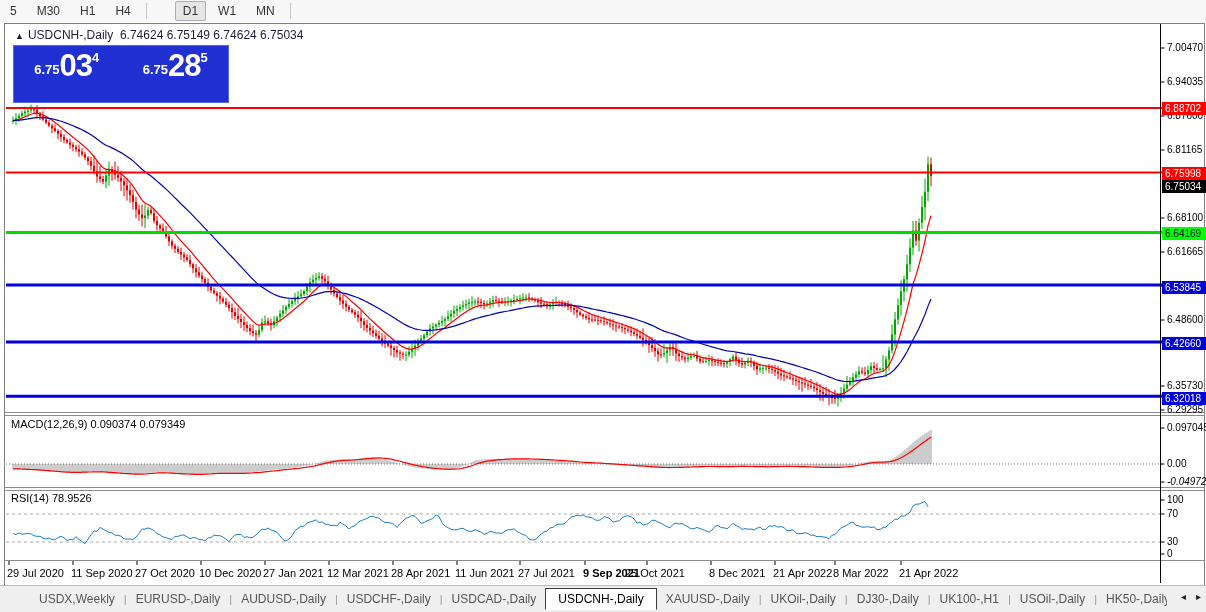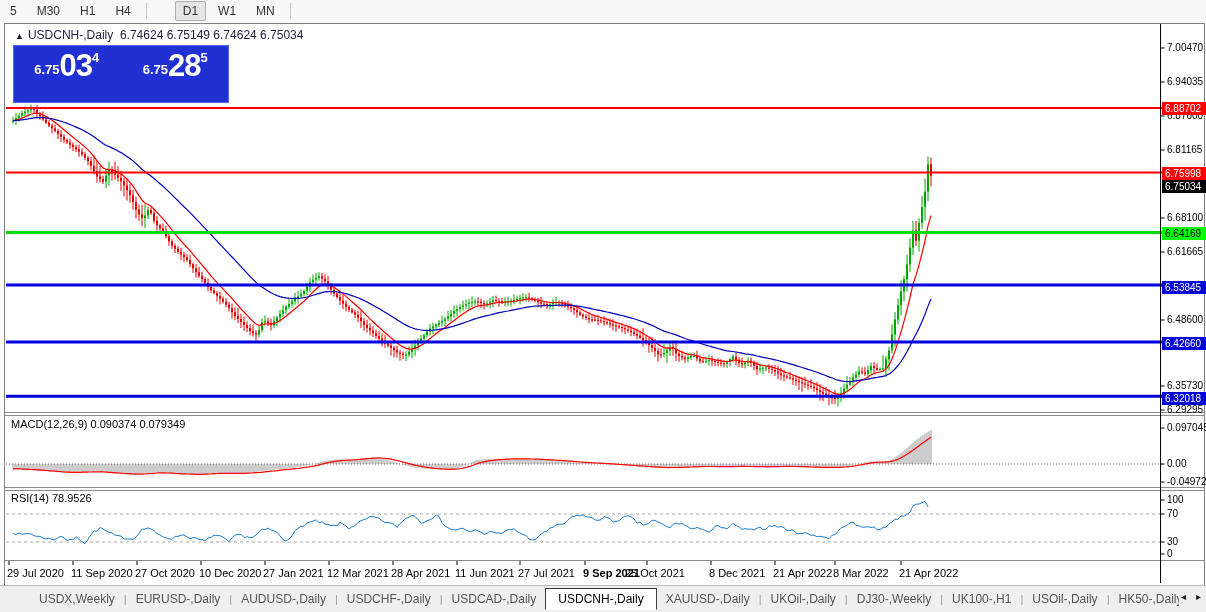--- a/index.html
+++ b/index.html
@@ -1221,21 +1221,21 @@
         <div class="tick-label" style="top: 86px;">6.87600</div>
         <div class="tick-label" style="top: 120px;">6.81165</div>
         <div class="tick-label" style="top: 188px;">6.68100</div>
         <div class="tick-label" style="top: 222px;">6.61665</div>
         <div class="tick-label" style="top: 256px;">6.55230</div>
         <div class="tick-label" style="top: 290px;">6.48600</div>
         <div class="tick-label" style="top: 356px;">6.35730</div>
         <div class="tick-label" style="top: 380px;">6.29295</div>
         <div class="tick-label" style="top: 398px;">0.097045</div>
         <div class="tick-label" style="top: 434px;">0.00</div>
-        <div class="tick-label" style="top: 452px;">-0.04972</div>
+        <div class="tick-label" style="top: 452px; font-style: italic;">-0.04972</div>
         <div class="tick-label" style="top: 470px;">100</div>
         <div class="tick-label" style="top: 484px;">70</div>
         <div class="tick-label" style="top: 512px;">30</div>
         <div class="tick-label" style="top: 524px;">0</div>
         <div class="level-label" style="top: 78px; background: rgb(255, 0, 0); color: rgb(255, 255, 255);">6.88702</div>
         <div class="level-label" style="top: 143px; background: rgb(255, 0, 0); color: rgb(255, 255, 255);">6.75998</div>
         <div class="level-label" style="top: 156px; background: rgb(0, 0, 0); color: rgb(255, 255, 255);">6.75034</div>
         <div class="level-label" style="top: 203px; background: rgb(0, 255, 0); color: rgb(0, 0, 0);">6.64169</div>
         <div class="level-label" style="top: 257px; background: rgb(0, 0, 216); color: rgb(255, 255, 255);">6.53845</div>
         <div class="level-label" style="top: 313px; background: rgb(0, 0, 216); color: rgb(255, 255, 255);">6.42660</div>
@@ -1268,21 +1268,21 @@
       <div class="tab">AUDUSD-,Daily</div>
       <span class="tab-div">|</span>
       <div class="tab">USDCHF-,Daily</div>
       <span class="tab-div">|</span>
       <div class="tab">USDCAD-,Daily</div>
       <div class="tab active">USDCNH-,Daily</div>
       <div class="tab">XAUUSD-,Daily</div>
       <span class="tab-div">|</span>
       <div class="tab">UKOil-,Daily</div>
       <span class="tab-div">|</span>
-      <div class="tab">DJ30-,Weekly</div>
+      <div class="tab">DJ30-,Daily</div>
       <span class="tab-div">|</span>
       <div class="tab">UK100-,H1</div>
       <span class="tab-div">|</span>
       <div class="tab">USOil-,Daily</div>
       <span class="tab-div">|</span>
       <div class="tab clipped">HK50-,Daily</div>
     </div>
   <div id="tab-arrows">
       <div class="tab-arrow">◂</div>
       <div class="tab-arrow">▸</div>

